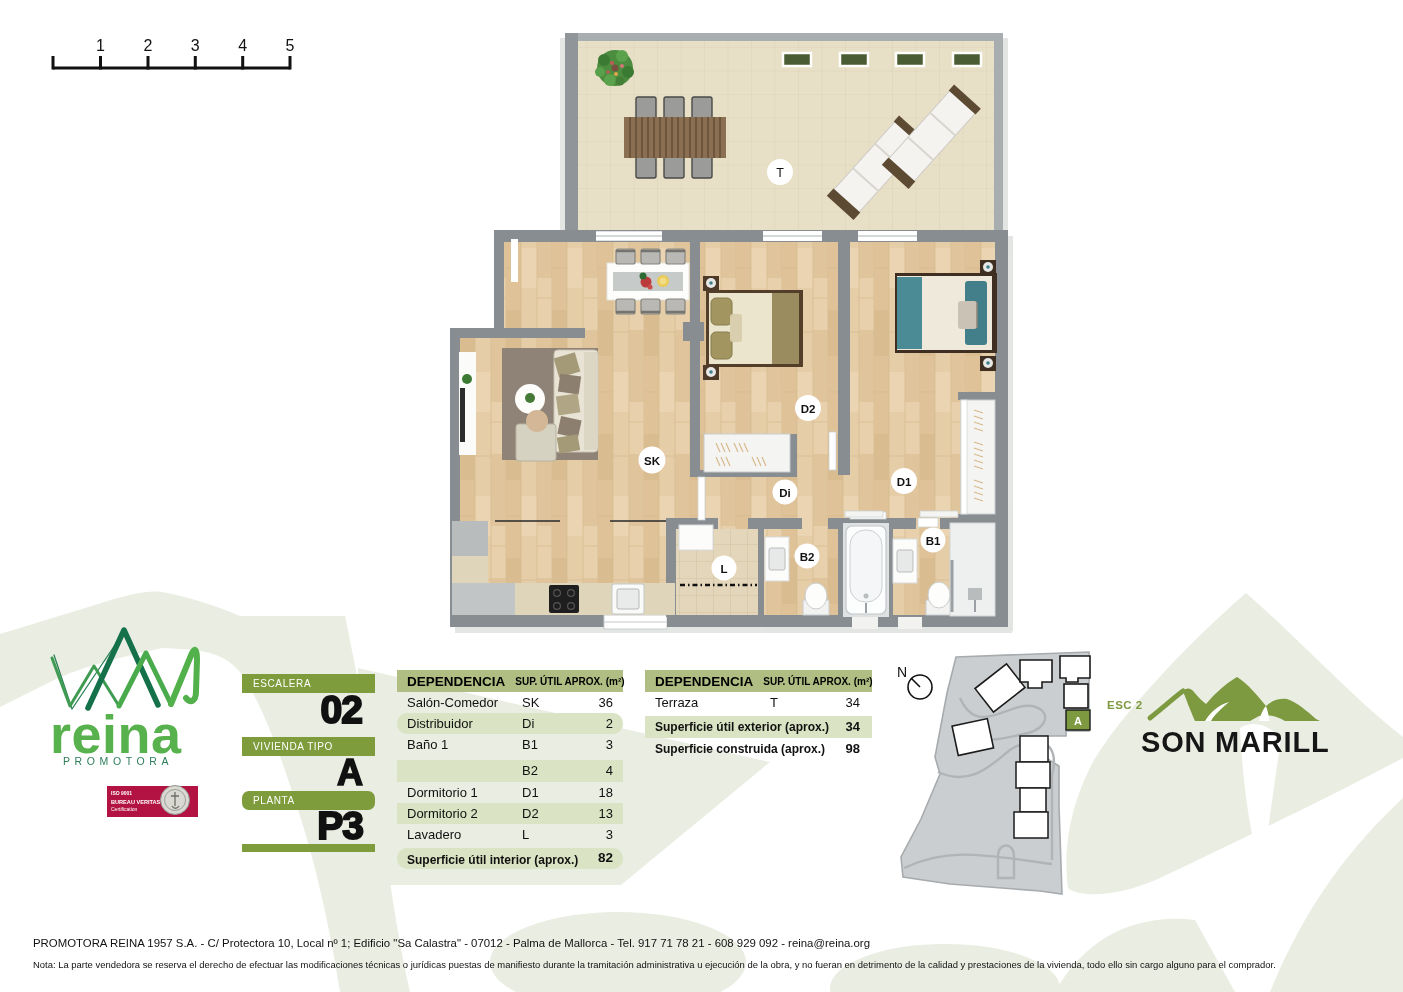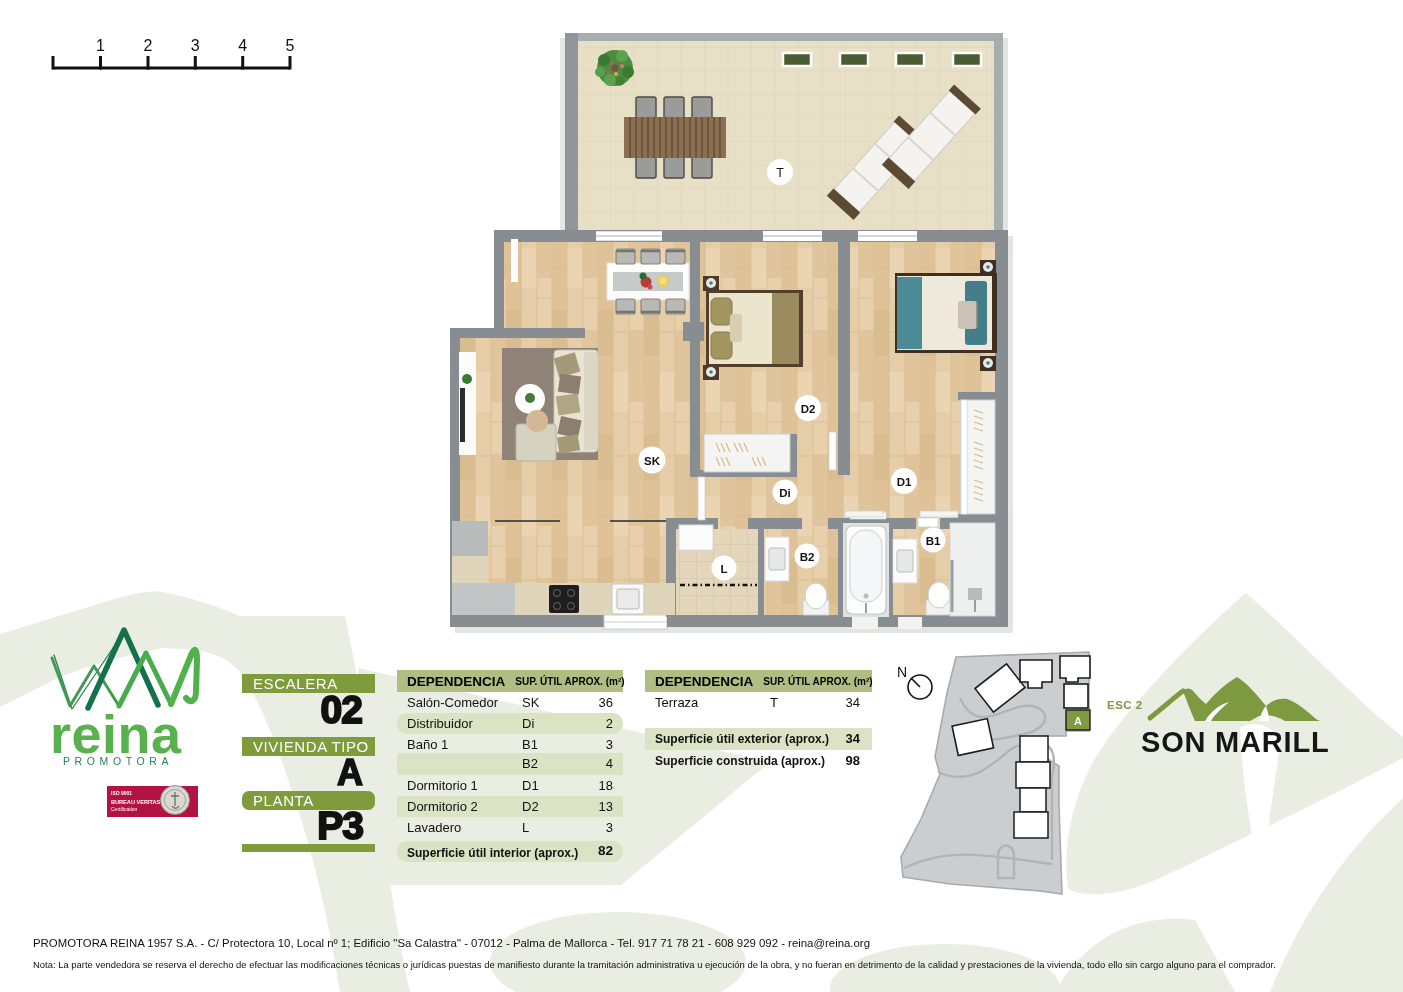--- a/index.html
+++ b/index.html
@@ -1,19 +1,19 @@
 <!DOCTYPE html>
 <html><head>
 <meta charset="utf-8">
 <style>
   html,body{margin:0;padding:0;background:#fff;}
   #page{position:relative;width:1403px;height:992px;background:#fff;overflow:hidden;
         font-family:"Liberation Sans", sans-serif;}
   .abs{position:absolute;}
-  .bar{background:#7e9c3b;color:#fff;font-size:15px;letter-spacing:.6px;line-height:19px;padding-left:11px;}
+  .bar{background:#7e9c3b;color:#fff;font-size:10px;letter-spacing:.6px;line-height:19px;padding-left:11px;}
   .bignum{font-weight:bold;color:#111;font-size:39px;letter-spacing:-1px;-webkit-text-stroke:2px #111;}
   .trow{font-size:13px;color:#111;}
   .tgreen{background:#dae3c3;}
   .thead{background:#b0bd83;}
 </style>
 </head>
 <body>
 <div id="page">
 <svg class="abs" style="left:0;top:0;font-family:'Liberation Sans',sans-serif" width="1403" height="992" viewBox="0 0 1403 992" font-family="Liberation Sans, sans-serif">
 <defs>
@@ -527,21 +527,21 @@
   <div class="trow" style="height:21.2px;position:relative;">
         <span style="position:absolute;left:10px;top:3px;">Salón-Comedor</span>
         <span style="position:absolute;left:125px;top:3px;">SK</span>
         <span style="position:absolute;right:10px;top:3px;">36</span>
       </div>
   <div class="trow tgreen" style="height:21.2px;position:relative;border-radius:10px;">
         <span style="position:absolute;left:10px;top:3px;">Distribuidor</span>
         <span style="position:absolute;left:125px;top:3px;">Di</span>
         <span style="position:absolute;right:10px;top:3px;">2</span>
       </div>
-  <div class="trow" style="height:19px;position:relative;">
+  <div class="trow" style="height:26px;position:relative;">
         <span style="position:absolute;left:10px;top:3px;">Baño 1</span>
         <span style="position:absolute;left:125px;top:3px;">B1</span>
         <span style="position:absolute;right:10px;top:3px;">3</span>
       </div>
   <div class="trow tgreen" style="height:21.2px;position:relative;">
         <span style="position:absolute;left:10px;top:3px;margin-top:37px;">Baño 2</span>
         <span style="position:absolute;left:125px;top:3px;">B2</span>
         <span style="position:absolute;right:10px;top:3px;">4</span>
       </div>
   <div class="trow" style="height:21.2px;position:relative;">
@@ -566,21 +566,21 @@
       </div>
 </div>
 
 <div class="abs" style="left:645px;top:670px;width:227px;">
 
   <div class="thead" style="height:22px;display:flex;align-items:center;white-space:nowrap;">
     <span style="font-size:13.5px;font-weight:bold;padding-left:10px;">DEPENDENCIA</span>
     <span style="font-size:10px;font-weight:bold;margin-left:10px;">SUP. ÚTIL APROX. (m²)</span>
   </div>
 
-  <div class="trow" style="height:36px;position:relative;">
+  <div class="trow" style="height:24px;position:relative;">
         <span style="position:absolute;left:10px;top:3px;">Terraza</span>
         <span style="position:absolute;left:125px;top:3px;">T</span>
         <span style="position:absolute;right:12px;top:3px;">34</span>
       </div>
   <div class="trow tgreen" style="height:21.5px;position:relative;font-weight:bold;">
         <span style="position:absolute;left:10px;top:4px;font-size:12px;">Superficie útil exterior (aprox.)</span>
         <span style="position:absolute;right:12px;top:3px;">34</span>
       </div>
   <div class="trow" style="height:21.5px;position:relative;font-weight:bold;">
         <span style="position:absolute;left:10px;top:4px;font-size:12px;">Superficie construida (aprox.)</span>

